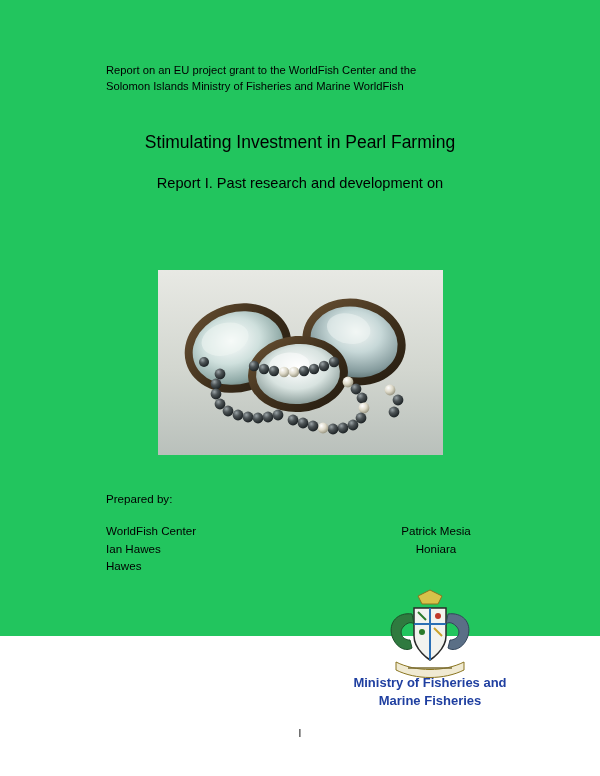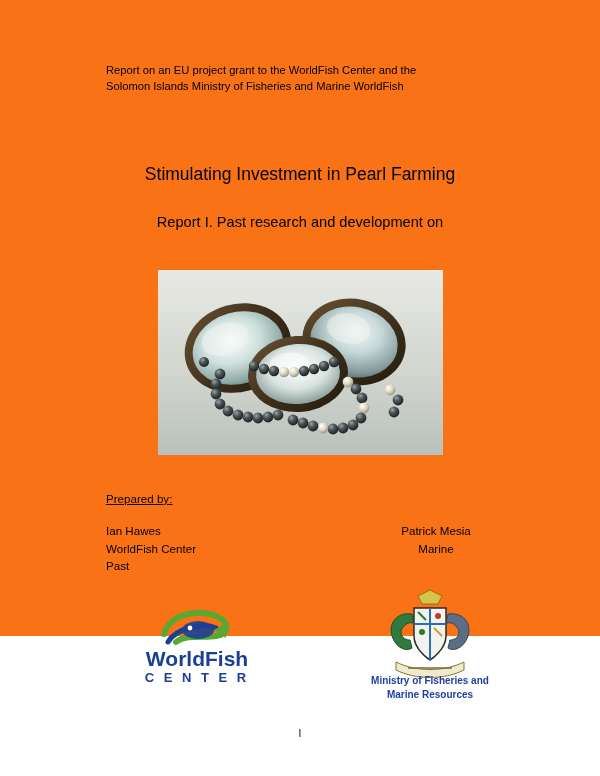--- a/index.html
+++ b/index.html
@@ -12,21 +12,21 @@
     height: 776px;
     font-family: "Liberation Sans", sans-serif;
     color: #000000;
     position: relative;
     overflow: hidden;
   }
   .page {
     position: relative;
     width: 600px;
     height: 636px;
-    background: #f97316;
+    background: #22c55e;
   }
   .header-note {
     position: absolute;
     top: 62px;
     left: 106px;
     width: 390px;
     font-size: 11.2px;
     line-height: 1.45;
     text-align: justify;
     text-justify: inter-word;
@@ -40,23 +40,23 @@
     top: 130px;
     left: 70px;
     width: 460px;
     text-align: center;
   }
   .main-title {
     font-size: 17.5px;
     line-height: 1.42;
     color: #000;
   }
-  .main-title .l1, .main-title .l2 { display: block; margin-top: 32px; }
+  .main-title .l1, .main-title .l2 { display: block; }
   .sub-title {
-    margin-top: 25px;
+    margin-top: 18px;
     font-size: 14.6px;
     line-height: 1.45;
     color: #000;
   }
   .sub-title .l1, .sub-title .l2 { display: block; }
 
   .photo {
     position: absolute;
     top: 270px;
     left: 158px;
@@ -66,21 +66,20 @@
     background: #cfd3d0;
   }
   .photo svg { display: block; }
 
   .prepared {
     position: absolute;
     top: 492px;
     left: 106px;
     font-size: 11.6px;
     color: #000;
-    text-decoration: underline;
   }
   .contacts {
     position: absolute;
     top: 522px;
     left: 106px;
     width: 400px;
     font-size: 11.6px;
     line-height: 1.52;
   }
   .contacts .col {
@@ -104,21 +103,21 @@
     left: 370px;
     width: 120px;
     height: 100px;
   }
   .mfmr-caption {
     position: absolute;
     top: 674px;
     left: 330px;
     width: 200px;
     text-align: center;
-    font-size: 10px;
+    font-size: 13px;
     font-weight: bold;
     color: #1f3fa0;
     line-height: 1.4;
   }
   .mfmr-caption span { display: block; }
 
   .page-number {
     position: absolute;
     top: 728px;
     left: 0;
@@ -257,41 +256,29 @@
       <circle cx="240" cy="130" r="5.4" fill="url(#pearlDark)"></circle>
       <circle cx="236" cy="142" r="5.4" fill="url(#pearlDark)"></circle>
       <circle cx="46" cy="92" r="5" fill="url(#pearlDark)"></circle>
     </svg>
   </div>
 
   <div class="prepared">Prepared by:</div>
 
   <div class="contacts">
     <div class="col left">
+      <span class="line">WorldFish Center</span>
       <span class="line">Ian Hawes</span>
-      <span class="line">WorldFish Center</span>
-      <span class="line">Past</span>
+      <span class="line">Hawes</span>
     </div><div class="col right">
       <span class="line">Patrick Mesia</span>
-      <span class="line">Marine</span>
+      <span class="line">Honiara</span>
     </div>
   </div>
 
-  <div class="logo-wf">
-    <svg width="170" height="85" viewBox="0 0 170 85" xmlns="http://www.w3.org/2000/svg">
-
-      <path d="M52 30 C58 8, 92 4, 108 14 C118 20, 116 30, 104 32 C92 34, 74 30, 64 38" fill="none" stroke="#5aa832" stroke-width="6" stroke-linecap="round"></path>
-      <path d="M56 38 C64 24, 92 18, 104 24" fill="none" stroke="#1b3f94" stroke-width="5" stroke-linecap="round"></path>
-      <ellipse cx="86" cy="26" rx="16" ry="9" fill="#1b3f94" opacity="0.9"></ellipse>
-      <path d="M102 26 L116 18 L114 34 Z" fill="#5aa832"></path>
-      <circle cx="78" cy="24" r="2.4" fill="#ffffff"></circle>
-      <text class="wf-text" x="85" y="62" font-size="21" text-anchor="middle" fill="#1b3f94">WorldFish</text>
-      <text class="wf-text" x="85" y="78" font-size="13" letter-spacing="3" text-anchor="middle" fill="#1b3f94">C E N T E R</text>
-    </svg>
-  </div>
 
   <div class="logo-mfmr">
     <svg width="120" height="100" viewBox="0 0 120 100" xmlns="http://www.w3.org/2000/svg">
 
       <path d="M48 8 L60 2 L72 8 L68 16 L52 16 Z" fill="#d8c24a" stroke="#8a7520" stroke-width="1"></path>
 
       <path d="M44 20 L76 20 L76 48 C76 62 60 72 60 72 C60 72 44 62 44 48 Z" fill="#f2f3ef" stroke="#2a2a2a" stroke-width="1.5"></path>
       <line x1="44" y1="36" x2="76" y2="36" stroke="#2a6fb5" stroke-width="2"></line>
       <line x1="60" y1="20" x2="60" y2="72" stroke="#2a6fb5" stroke-width="2"></line>
       <path d="M48 24 L56 32" stroke="#2a7a2a" stroke-width="2"></path>
@@ -302,18 +289,18 @@
       <path d="M42 26 C28 24, 18 34, 22 48 C26 60, 36 64, 42 60 L40 52 C32 52, 28 44, 34 38 C38 34, 42 34, 44 36 Z" fill="#2f7a3f" stroke="#1d4f29" stroke-width="1"></path>
       <path d="M78 26 C92 24, 102 34, 98 48 C94 60, 84 64, 78 60 L80 52 C88 52, 92 44, 86 38 C82 34, 78 34, 76 36 Z" fill="#5a6f86" stroke="#32445a" stroke-width="1"></path>
 
       <path d="M26 74 C46 84, 74 84, 94 74 L94 82 C74 92, 46 92, 26 82 Z" fill="#f0ead2" stroke="#8a7520" stroke-width="1"></path>
       <line x1="38" y1="80" x2="82" y2="80" stroke="#7a6b30" stroke-width="1.6"></line>
     </svg>
   </div>
 
   <div class="mfmr-caption">
     <span>Ministry of Fisheries and</span>
-    <span>Marine Resources</span>
+    <span>Marine Fisheries</span>
   </div>
 
   <div class="page-number">I</div>
 
 </div>
 
 </body></html>

